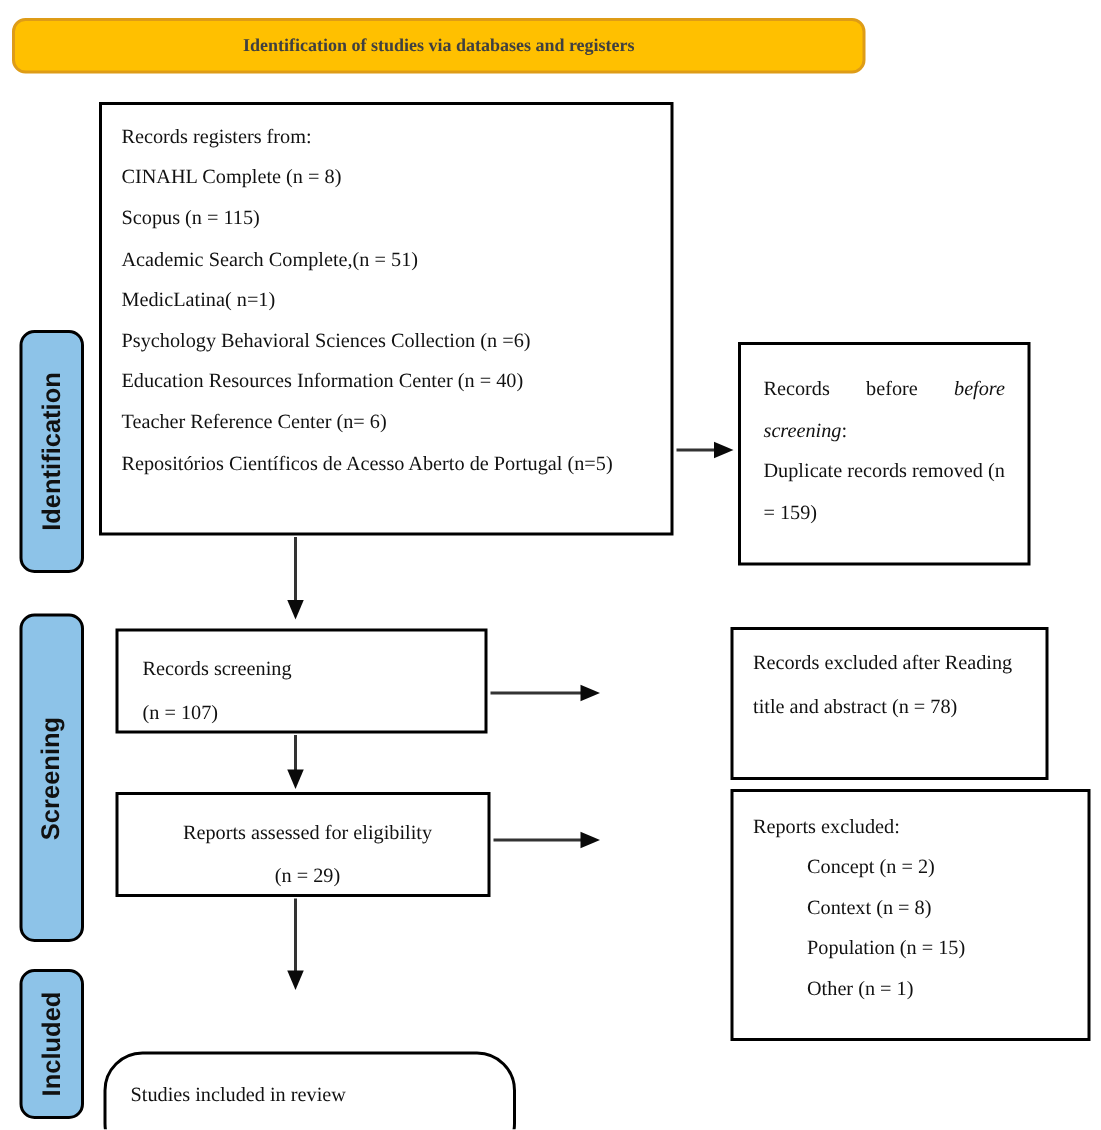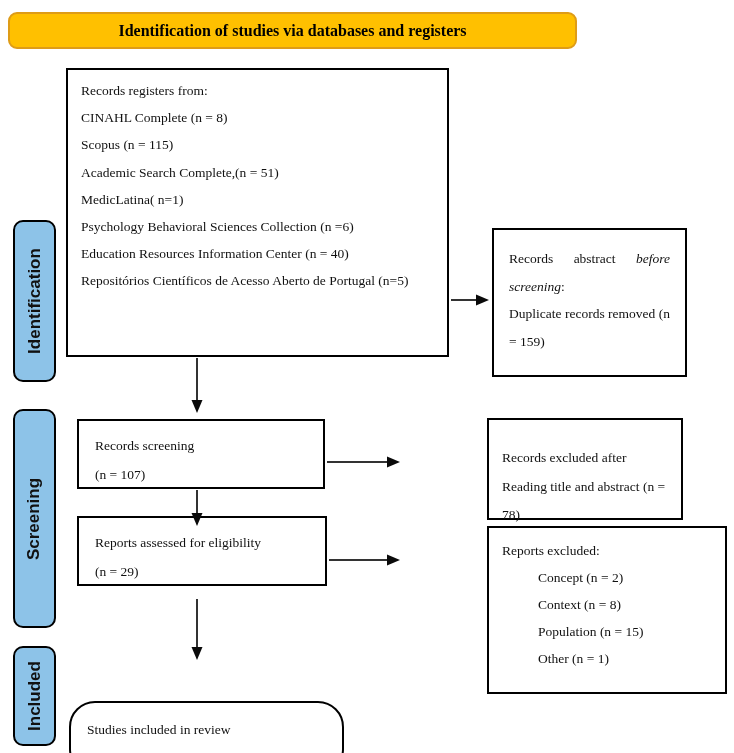--- a/index.html
+++ b/index.html
@@ -14,21 +14,21 @@
   }
   .abs { position: absolute; box-sizing: border-box; }
 
   
   .header {
     left: 8px; top: 12px; width: 569px; height: 37px;
     background: #FFC000;
     border: 2px solid #DE9C17;
     border-radius: 9px;
     display: flex; align-items: center; justify-content: center;
-    font-weight: bold; font-size: 16px; color: #000000;
+    font-weight: bold; font-size: 12px; color: #404040;
   }
 
   
   .stage {
     background: #8DC3E8;
     border: 2px solid #000000;
     border-radius: 10px;
     display: flex; align-items: center; justify-content: center;
   }
   .stage span {
@@ -48,24 +48,24 @@
   .box-identified { left: 66px; top: 68px; width: 383px; height: 289px; padding: 7px 10px 0 13px; }
   .box-identified p { line-height: 27.2px; }
 
   .box-removed { left: 492px; top: 228px; width: 195px; height: 149px; padding: 15px 15px 0 15px; text-align: justify; }
   .box-removed p { line-height: 27.5px; }
   .box-removed .it { font-style: italic; }
 
   .box-screened { left: 77px; top: 419px; width: 248px; height: 70px; padding: 10px 10px 0 16px; }
   .box-screened p { line-height: 29px; }
 
-  .box-rec-excluded { left: 487px; top: 418px; width: 196px; height: 102px; padding: 24px 12px 0 13px; }
+  .box-rec-excluded { left: 487px; top: 418px; width: 212px; height: 102px; padding: 8px 12px 0 13px; }
   .box-rec-excluded p { line-height: 28.5px; }
 
-  .box-assessed { left: 77px; top: 516px; width: 250px; height: 70px; padding: 10px 10px 0 16px; }
+  .box-assessed { left: 77px; top: 528px; width: 250px; height: 70px; padding: 10px 10px 0 16px; text-align: center; }
   .box-assessed p { line-height: 29px; }
 
   .box-rep-excluded { left: 487px; top: 526px; width: 240px; height: 168px; padding: 9px 12px 0 13px; }
   .box-rep-excluded p { line-height: 27px; }
   .box-rep-excluded p.indent { margin-left: 36px; }
 
   .box-included { left: 69px; top: 701px; width: 275px; height: 74px; padding: 12px 10px 0 16px; border-radius: 26px; }
   .box-included p { line-height: 30px; }
 
   .arrows { position: absolute; left: 0; top: 0; pointer-events: none; }
@@ -92,25 +92,26 @@
   </div>
 
   <div class="abs fbox box-identified">
     <p>Records registers from:</p>
     <p>CINAHL Complete (n = 8)</p>
     <p>Scopus (n = 115)</p>
     <p>Academic Search Complete,(n = 51)</p>
     <p>MedicLatina( n=1)</p>
     <p>Psychology Behavioral Sciences Collection (n =6)</p>
     <p>Education Resources Information Center (n = 40)</p>
+    <p>Teacher Reference Center (n= 6)</p>
     <p>Repositórios Científicos de Acesso Aberto de Portugal (n=5)</p>
   </div>
 
   <div class="abs fbox box-removed">
-    <p><span>Records abstract</span>
+    <p><span>Records before</span>
       <span class="it">before screening</span><span>:</span></p>
     <p>Duplicate records removed (n = 159)</p>
   </div>
 
   <div class="abs fbox box-screened">
     <p>Records screening</p>
     <p>(n = 107)</p>
   </div>
 
   <div class="abs fbox box-rec-excluded">

